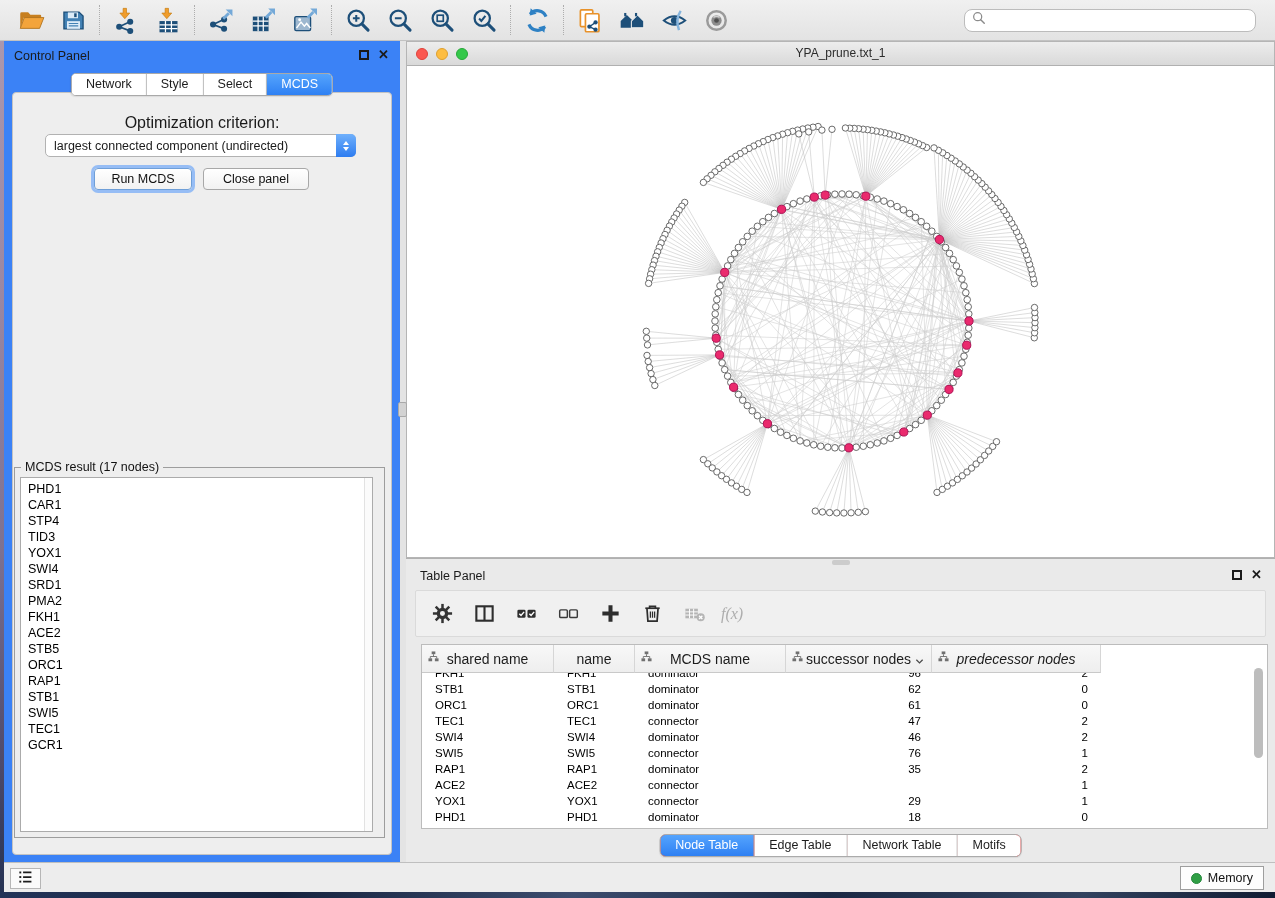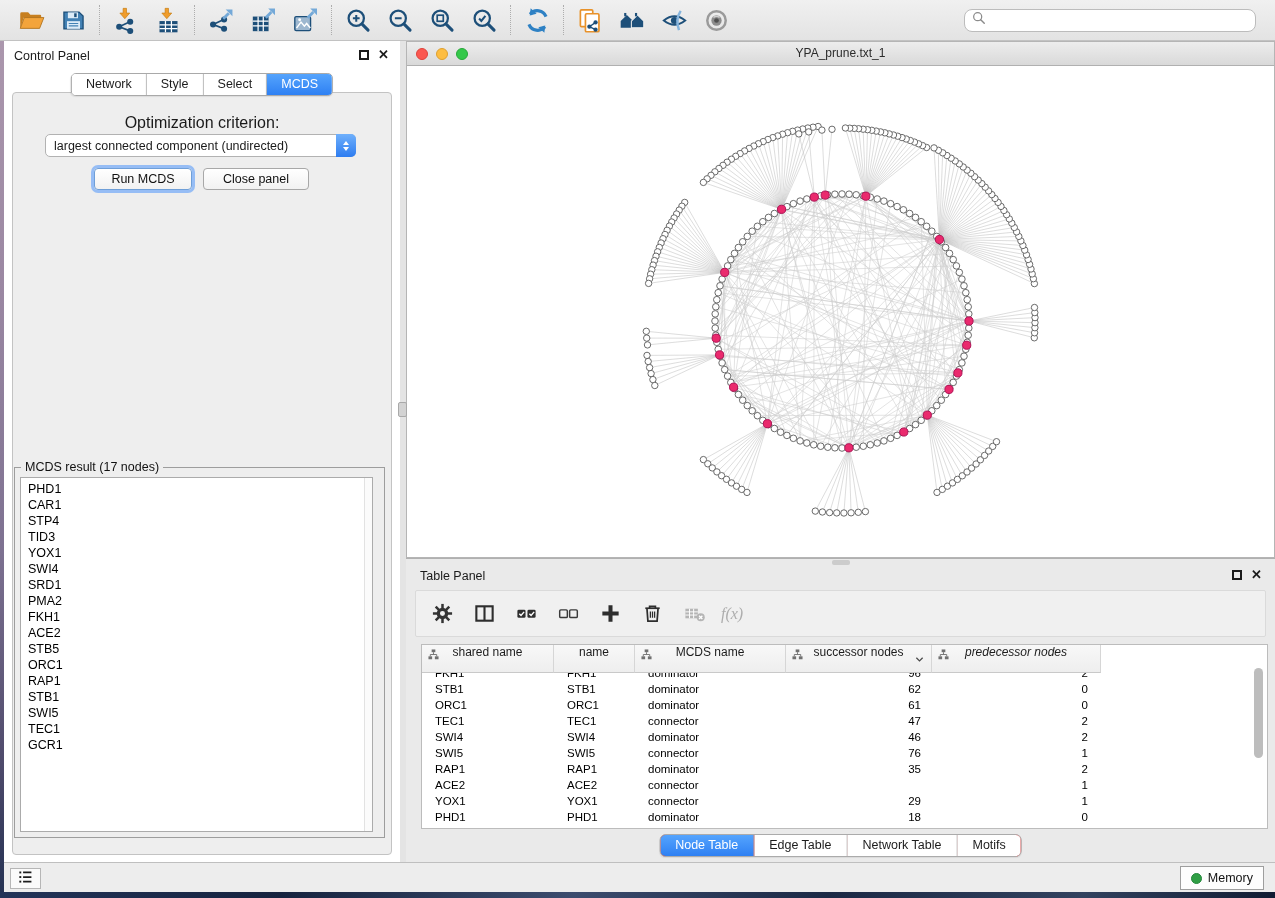--- a/index.html
+++ b/index.html
@@ -12,21 +12,21 @@
   .tbtn svg{width:27px;height:27px;}
   .tsep{width:0;height:30px;border-left:1px dotted #adadad;margin:0 5px;flex:0 0 auto;}
   .searchbox{margin-left:auto;margin-right:9px;width:292px;height:23px;background:#fff;border:1px solid #bcbcbc;border-radius:8px;display:flex;align-items:center;padding-left:7px;}
   .searchbox input{border:none;outline:none;flex:1;height:18px;font-size:12px;font-family:"Liberation Sans",sans-serif;background:transparent;}
 
   
   .left-strip{position:absolute;left:0;top:41px;width:4px;height:851px;background:linear-gradient(180deg,#ab97ad 0%,#9a87a2 30%,#7d7191 60%,#4e4a6b 85%,#253253 100%);}
   .desktop-strip{position:absolute;left:0;top:892px;width:1275px;height:6px;background:linear-gradient(90deg,#233459 0%,#16233f 22%,#3c4c6e 45%,#1b2945 65%,#32425f 85%,#101c33 100%);}
 
   
-  .control-panel{position:absolute;left:4px;top:41px;width:396px;height:821px;background:#ffffff;}
+  .control-panel{position:absolute;left:4px;top:41px;width:396px;height:821px;background:#3b82f6;}
   .cp-title{position:absolute;left:10px;top:8px;font-size:12.5px;color:#1a1a1a;}
   .win-btns{position:absolute;right:11px;top:8px;display:flex;align-items:center;gap:9px;}
   .win-min{width:10px;height:10px;border:2px solid #1a1a1a;display:inline-block;}
   .win-close{font-size:13px;font-weight:bold;color:#1a1a1a;line-height:12px;}
   .cp-pane{position:absolute;left:8px;right:8px;top:51px;bottom:7px;background:#eeeeee;border:1px solid #c3c3c3;border-radius:4px;}
   .seg-tabs{position:absolute;top:32px;left:50%;transform:translateX(-50%);display:flex;border:1px solid #a9a9a9;border-radius:5px;overflow:hidden;background:#fff;z-index:3;box-shadow:0 1px 1px rgba(0,0,0,.08);}
   .seg-tab{padding:0 14px;height:21px;line-height:20px;font-size:12.5px;background:#fff;color:#1c1c1c;border-right:1px solid #b5b5b5;}
   .seg-tab:last-child{border-right:none;}
   .seg-tab.active{background:linear-gradient(#55a4fd,#2e80f3);color:#fff;}
   .opt-label{position:absolute;top:73px;left:0;width:100%;text-align:center;font-size:16px;}
@@ -63,21 +63,21 @@
   .table-panel{position:absolute;left:406px;top:558px;width:869px;height:304px;background:#eaeaea;border-top:1px solid #b0b0b0;}
   .h-handle{position:absolute;top:1px;left:50%;transform:translateX(-50%);width:18px;height:5px;background:#cccccc;border-radius:2px;}
   .tp-title{position:absolute;left:14px;top:10px;font-size:12.5px;}
   .tp-winbtns{position:absolute;right:13px;top:10px;display:flex;align-items:center;gap:9px;}
   .tp-toolbar{position:absolute;left:9px;right:9px;top:31px;height:47px;background:#f0f0f0;border:1px solid #dadada;border-radius:2px;display:flex;align-items:center;gap:16px;padding-left:13px;}
   .tp-tool{width:26px;height:26px;display:flex;align-items:center;justify-content:center;}
   .tp-tool svg{width:23px;height:23px;}
   .tp-tool.wide svg{width:32px;}
   .tp-table{position:absolute;left:15px;top:85px;width:847px;height:185px;background:#fff;border:1px solid #bcbcbc;overflow:hidden;}
   .thead{display:flex;height:20px;}
-  .th{position:relative;height:28px;background:linear-gradient(#f8f8f8,#eeeeee);border-right:1px solid #d6d6d6;border-bottom:1px solid #c9c9c9;font-size:12px;color:#1c1c1c;display:flex;align-items:flex-start;justify-content:center;}
+  .th{position:relative;height:28px;background:linear-gradient(#f8f8f8,#eeeeee);border-right:1px solid #d6d6d6;border-bottom:1px solid #c9c9c9;font-size:14px;color:#1c1c1c;display:flex;align-items:center;justify-content:center;}
   .th .hier{position:absolute;left:6px;top:4px;}
   .th .sort{position:absolute;right:7px;top:7px;}
   .trow{display:flex;height:16px;}
   .td{height:16px;line-height:16px;font-size:11.5px;color:#000;white-space:nowrap;overflow:hidden;}
   .td.num{text-align:right;}
   .tp-scrollthumb{position:absolute;right:4px;top:23px;width:9px;height:90px;background:#bdbdbd;border-radius:5px;}
   .tp-tabs{position:absolute;top:275px;left:50%;transform:translateX(-50%);display:flex;border:1px solid #ababab;border-radius:6px;overflow:hidden;background:#ef4444;box-shadow:0 1px 1px rgba(0,0,0,.07);}
   .tp-tab{padding:0 15px;height:21px;line-height:20px;font-size:12.5px;background:#fff;color:#1c1c1c;border-right:1px solid #b5b5b5;}
   .tp-tab:last-child{border-right:none;}
   .tp-tab.active{background:linear-gradient(#55a4fd,#2e80f3);color:#fff;}

